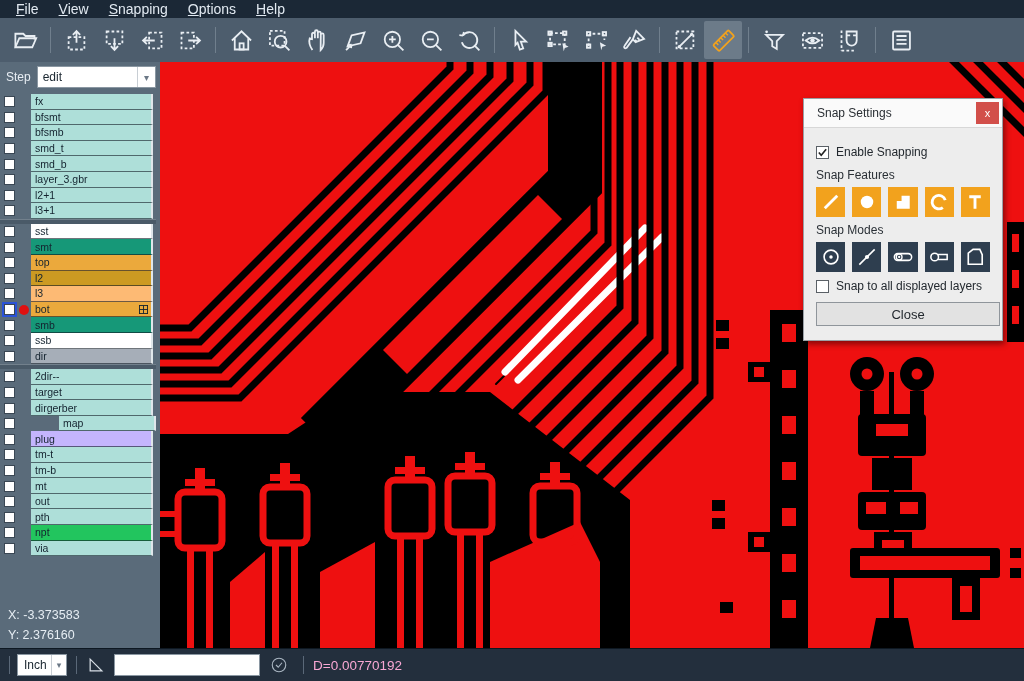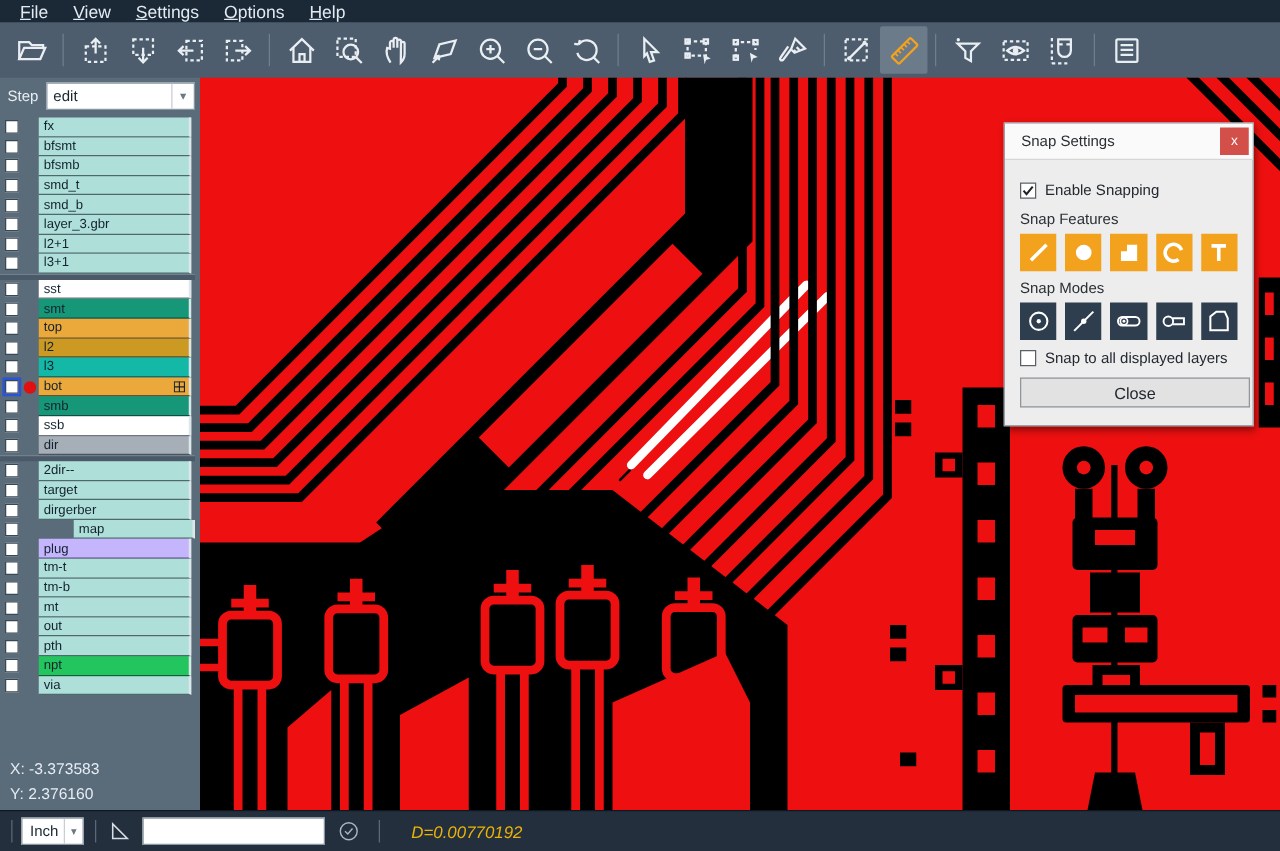--- a/index.html
+++ b/index.html
@@ -62,31 +62,31 @@
   
   .statusbar { position:absolute; left:0; top:648px; width:1024px; height:33px; background:#232F3D;
     border-top:1px solid #0E1822; display:flex; align-items:center; z-index:30; }
   .sb-tick { width:1px; height:18px; background:#5A6878; margin:0 7px 0 9px; }
   .unit-select { width:50px; height:22px; background:#FFF; border:1px solid #8A97A2; display:flex; align-items:center; font-size:12px; color:#1A2630; padding-left:6px; }
   .unit-select .chev { margin-left:auto; border-left:1px solid #C8CED4; height:100%; width:15px; display:flex; align-items:center; justify-content:center; color:#6B7886; font-size:9px; }
   .sb-sep { width:1px; height:18px; background:#5A6878; margin:0 9px; }
   .angle-ic { display:flex; margin:0 8px 0 0; }
   .sb-input { width:146px; height:22px; background:#FFF; border:1px solid #8A97A2; font-size:12px; padding:0 4px; color:#1A2630; }
   .circle-ic { display:flex; margin:0 6px 0 10px; }
-  .d-value { color:#eab308; font-size:13.5px; margin-left:16px;font-style:italic; }
+  .d-value { color:#f9a8d4; font-size:13.5px; margin-left:0; }
 </style>
 </head>
 <body>
 
 <div class="app">
 
   <div class="menubar" id="menubar">
       <span class="menu-item">File</span>
       <span class="menu-item">View</span>
-      <span class="menu-item">Settings</span>
+      <span class="menu-item">Snapping</span>
       <span class="menu-item">Options</span>
       <span class="menu-item">Help</span>
     </div>
 
   <div class="toolbar" id="toolbar">
       <div class="tb-btn">
         <svg viewBox="0 0 24 24">
           <path d="M3 18 V6 h7 l2 2 h8 v3" stroke="#E9EEF3" stroke-width="1.6" fill="none"></path>
           <path d="M3 18 l3.5-8 h15 l-3.5 8 z" stroke="#E9EEF3" stroke-width="1.6" fill="none"></path>
         </svg>
@@ -292,21 +292,21 @@
         <div class="lrow">
           <span class="cb"></span>
           <div class="cell" style="background: rgb(235, 169, 60);">top</div>
         </div>
         <div class="lrow">
           <span class="cb"></span>
           <div class="cell" style="background: rgb(204, 154, 34);">l2</div>
         </div>
         <div class="lrow">
           <span class="cb"></span>
-          <div class="cell" style="background: #14b8a6;">l3</div>
+          <div class="cell" style="background: #fdba74;">l3</div>
         </div>
         <div class="lrow">
           <span class="cb sel"></span>
           <span class="dot"></span>
           <div class="cell" style="background: rgb(235, 169, 60);">bot<span class="grid-ic">
               <svg width="9" height="9" viewBox="0 0 10 10">
                 <rect x="0.5" y="0.5" width="9" height="9" stroke="#14232F" fill="none"></rect>
                 <path d="M5 0.5 V9.5 M0.5 5 H9.5" stroke="#14232F" stroke-width="1"></path>
               </svg>
             </span></div>

